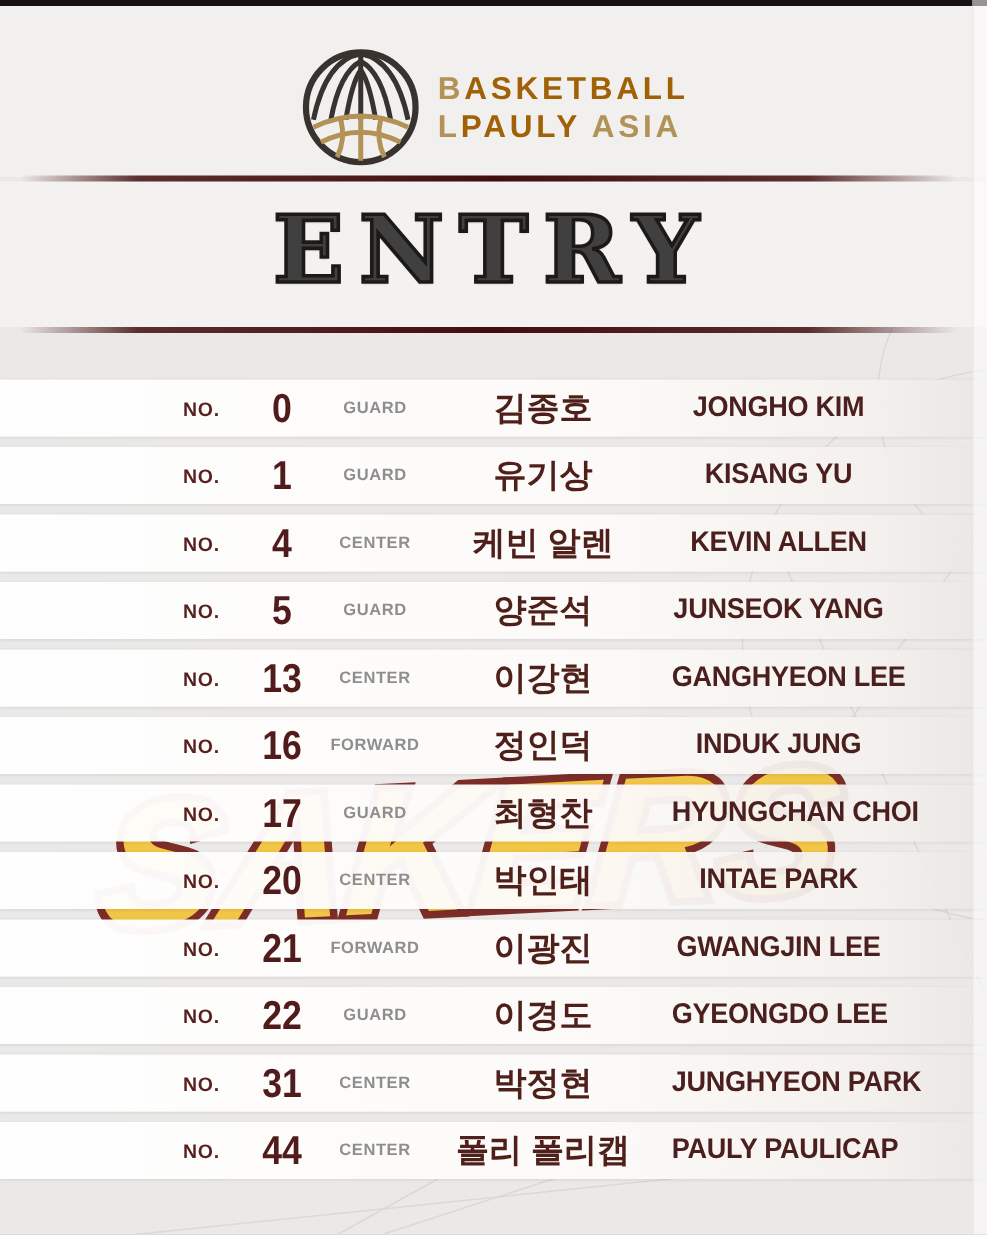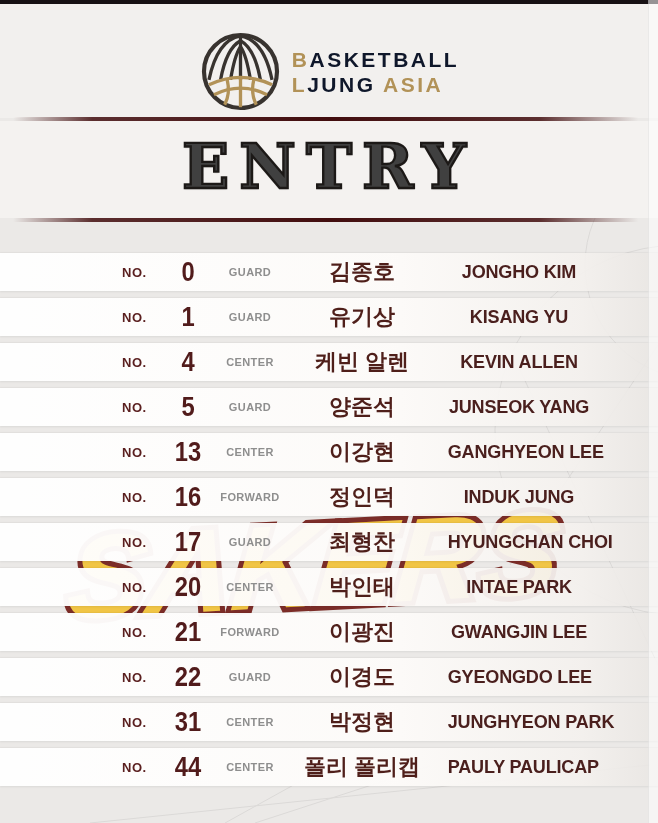--- a/index.html
+++ b/index.html
@@ -17,21 +17,21 @@
   .panel-top{position:absolute;left:0;top:4px;right:0;height:114px;background:#f2f0ee;z-index:1;}
   .panel-title{position:absolute;left:0;top:121px;right:0;height:97px;background:#f4f2f0;z-index:1;}
   .top-strip{position:absolute;left:0;top:0;right:0;height:4px;background:#171114;z-index:4;}
   .right-strip{position:absolute;right:0;top:0;bottom:0;width:9px;background:rgba(255,255,255,.55);border-left:1px solid rgba(0,0,0,.06);z-index:6;}
 
   
   .logo-block{position:absolute;top:30px;left:0;right:0;display:flex;justify-content:center;align-items:center;gap:10px;z-index:3;}
   .logo-icon{width:83px;height:83px;flex:0 0 auto;}
   .logo-text{display:flex;flex-direction:column;line-height:25px;font-weight:bold;font-size:21px;letter-spacing:2.5px;}
   .lg-gold{color:#b29257;}
-  .lg-dark{color:#0f172a;}
+  .lg-dark{color:#a16207;}
 
   
   .divider{position:absolute;left:0;right:0;height:4px;z-index:3;
     background:linear-gradient(90deg,
       rgba(66,13,14,0) 2%, rgba(66,13,14,.85) 14%,
       #420d0e 50%, rgba(66,13,14,.85) 82%, rgba(66,13,14,0) 97%);
     border-radius:2px;}
   .divider-1{top:117px;}
   .divider-2{top:218px;}
 
@@ -110,21 +110,21 @@
       <g fill="none" stroke="#b29257" stroke-width="4">
         <path d="M12,66 Q50,48 88,66"></path>
         <path d="M18,78 Q50,62 82,78"></path>
         <path d="M34,60 Q38,76 31,90"></path>
         <path d="M66,60 Q62,76 69,90"></path>
         <path d="M50,58 L50,93"></path>
       </g>
     </svg>
     <div class="logo-text">
       <div><span class="lg-gold">B</span><span class="lg-dark">ASKETBALL</span></div>
-      <div><span class="lg-gold">L</span><span class="lg-dark">JUNG </span><span class="lg-gold">ASIA</span></div>
+      <div><span class="lg-gold">L</span><span class="lg-dark">PAULY </span><span class="lg-gold">ASIA</span></div>
     </div>
   </header>
 
   <div class="divider divider-1"></div>
   <h1 class="page-title">ENTRY</h1>
   <div class="divider divider-2"></div>
 
   <main class="roster">
     <div class="row">
       <span class="cell pad"></span>

